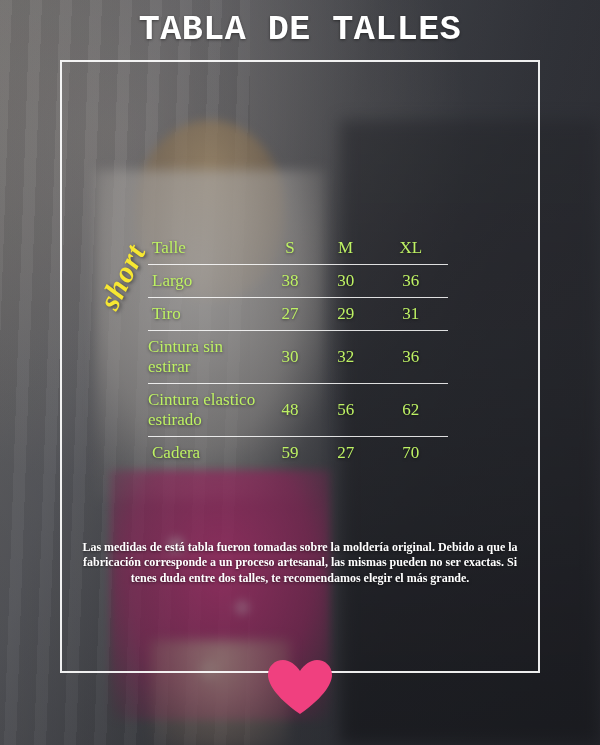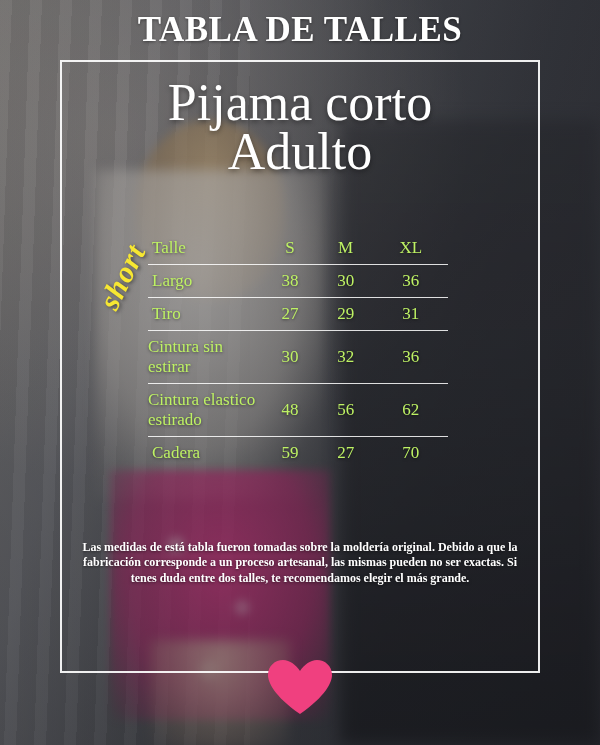--- a/index.html
+++ b/index.html
@@ -105,21 +105,21 @@
 
   
   .content {
     position: absolute;
     inset: 0;
     color: #ffffff;
   }
 
   .main-title {
     text-align: center;
-    font-family: Liberation Serif, serif;
+    font-family: Liberation Mono, monospace;
     font-weight: bold;
     font-size: 35px;
     letter-spacing: 0.5px;
     padding-top: 10px;
     text-shadow: 0 1px 3px rgba(0,0,0,0.45);
   }
 
   .frame {
     position: absolute;
     left: 60px;
@@ -225,24 +225,20 @@
   <div class="person-shorts"></div>
   <div class="person-legs"></div>
   <div class="overlay-dark"></div>
 
   <div class="content">
 
     <div class="main-title">TABLA DE TALLES</div>
 
     <div class="frame"></div>
 
-    <div class="subtitle">
-      <span class="l1">Pijama corto</span>
-      <span class="l2">Adulto</span>
-    </div>
 
     <div class="short-tag">short</div>
 
     <div class="table-wrap">
       <table class="sizes">
         <thead>
           <tr>
             <th>Talle</th>
             <th>S</th>
             <th>M</th>

